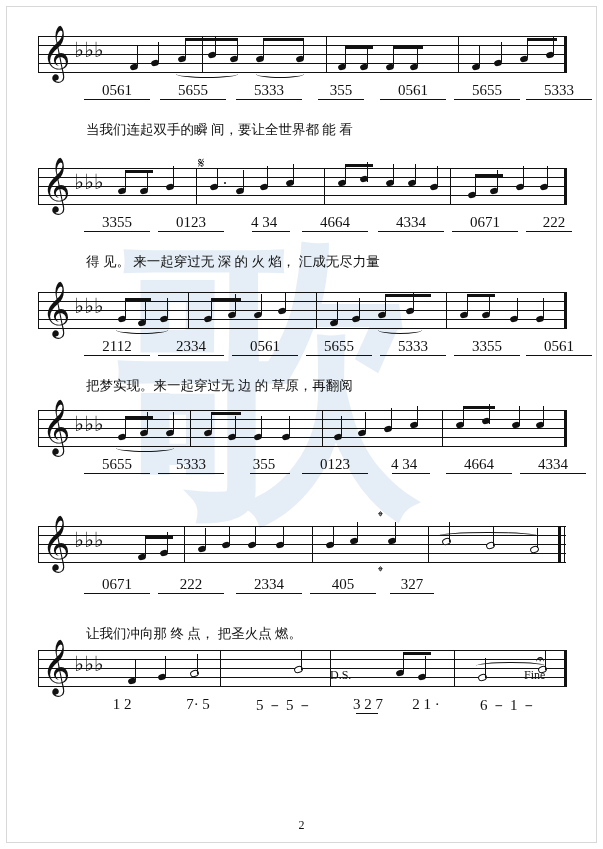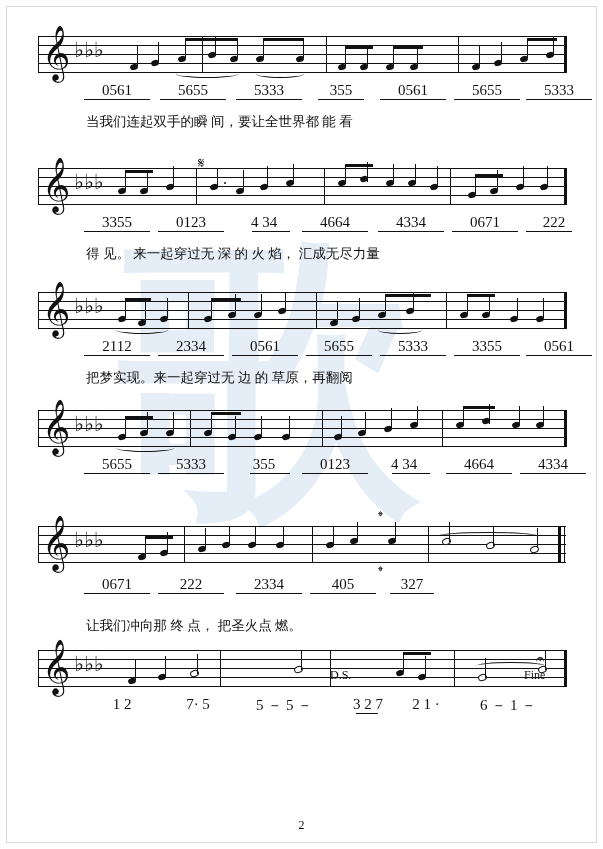--- a/index.html
+++ b/index.html
@@ -172,21 +172,21 @@
     position: relative;
     height: 20px;
     margin-top: 3px;
     font-family: "Liberation Serif", serif;
     font-size: 13.5px;
     color: #111;
     white-space: pre;
   }
   .lyrics .ly {
     position: absolute;
-    top: 8px;
+    top: 16px;
     white-space: pre;
   }
 
   
   .page-number {
     position: absolute;
     left: 0; right: 0;
     top: 818px;
     text-align: center;
     font-size: 12px;

